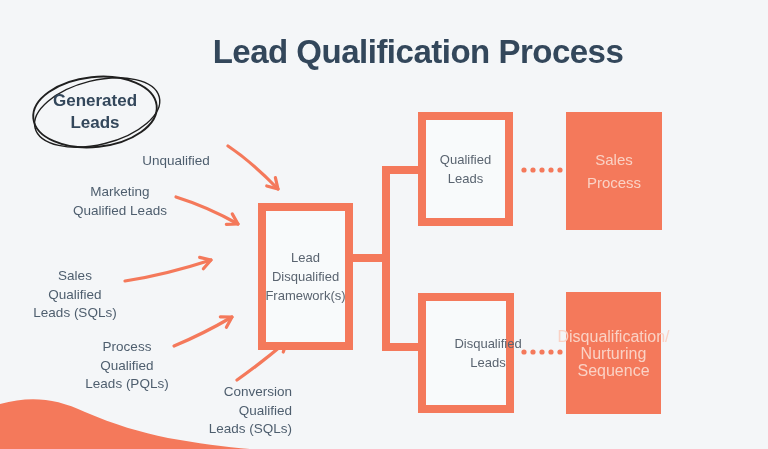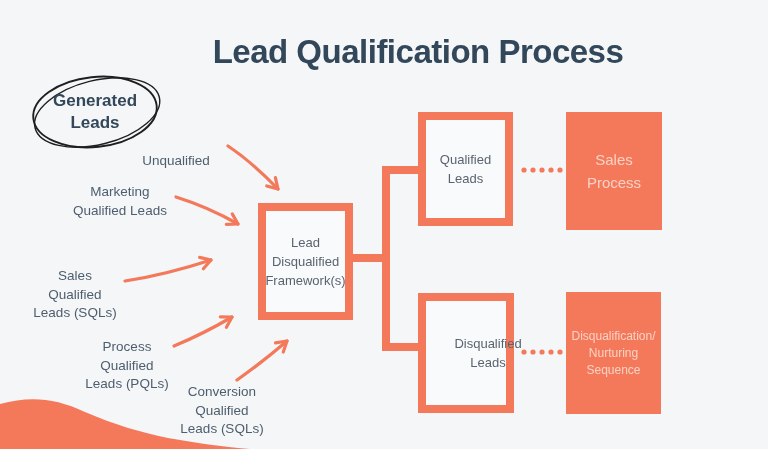--- a/index.html
+++ b/index.html
@@ -24,37 +24,37 @@
     color:#33475B;
   }
   .src-label{
     position:absolute;text-align:center;
     font-size:13.5px;line-height:18.5px;color:#4E5E6E;
   }
   .src-unqualified{left:116px;top:152px;width:120px;}
   .src-mqls{left:50px;top:183px;width:140px;}
   .src-sqls{left:15px;top:267px;width:120px;}
   .src-pqls{left:57px;top:338px;width:140px;}
-  .src-cqls{left:152px;top:383px;width:140px;}
+  .src-cqls{left:152px;top:383px;width:140px;text-align:right;}
   .outline-box{
     position:absolute;box-sizing:border-box;
     border:8px solid #F4795B;background:#F8FAFB;
     display:flex;align-items:center;justify-content:center;
     text-align:center;font-size:13px;line-height:19px;color:#5A6470;
   }
-  .box-center{left:258px;top:203px;width:95px;height:117px;}
+  .box-center{left:258px;top:203px;width:95px;height:147px;}
   .box-qualified{left:418px;top:112px;width:95px;height:114px;}
   .box-disqualified{left:418px;top:293px;width:96px;height:120px;padding-left:44px;}
   .solid-box{
     position:absolute;background:#F4795B;
     display:flex;align-items:center;justify-content:center;
     text-align:center;color:#FAD2C5;
   }
   .box-sales{left:566px;top:112px;width:96px;height:118px;font-size:15px;line-height:23px;}
-  .box-nurture{left:566px;top:292px;width:95px;height:122px;font-size:12px;line-height:17px;}
+  .box-nurture{left:566px;top:292px;width:95px;height:122px;font-size:16px;line-height:17px;}
 </style>
 </head>
 <body>
 
 <div class="stage">
 
   <svg class="layer" viewBox="0 0 768 449" aria-hidden="true">
     <defs>
       <marker id="ah" markerUnits="userSpaceOnUse" markerWidth="20" markerHeight="20" refX="13" refY="9" orient="auto">
         <path d="M3,3 L13,9 L3,15" fill="none" stroke="#F4795B" stroke-width="3.2" stroke-linecap="round" stroke-linejoin="round"></path>

